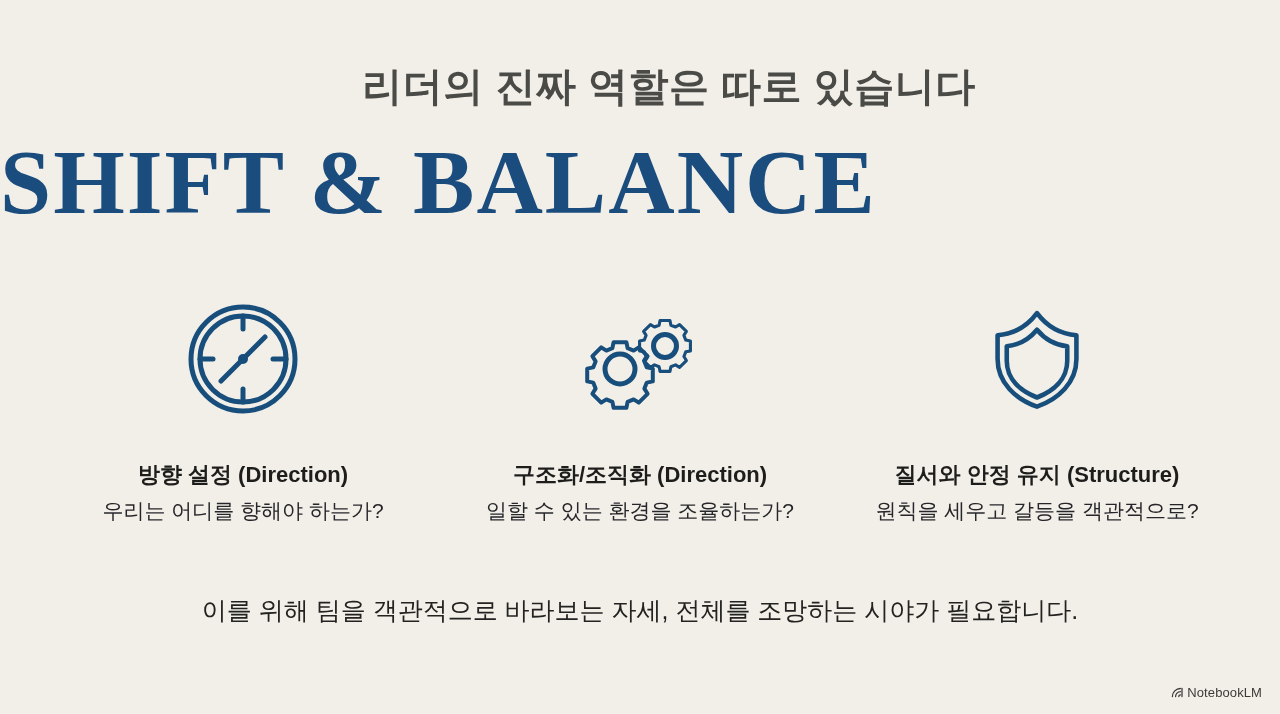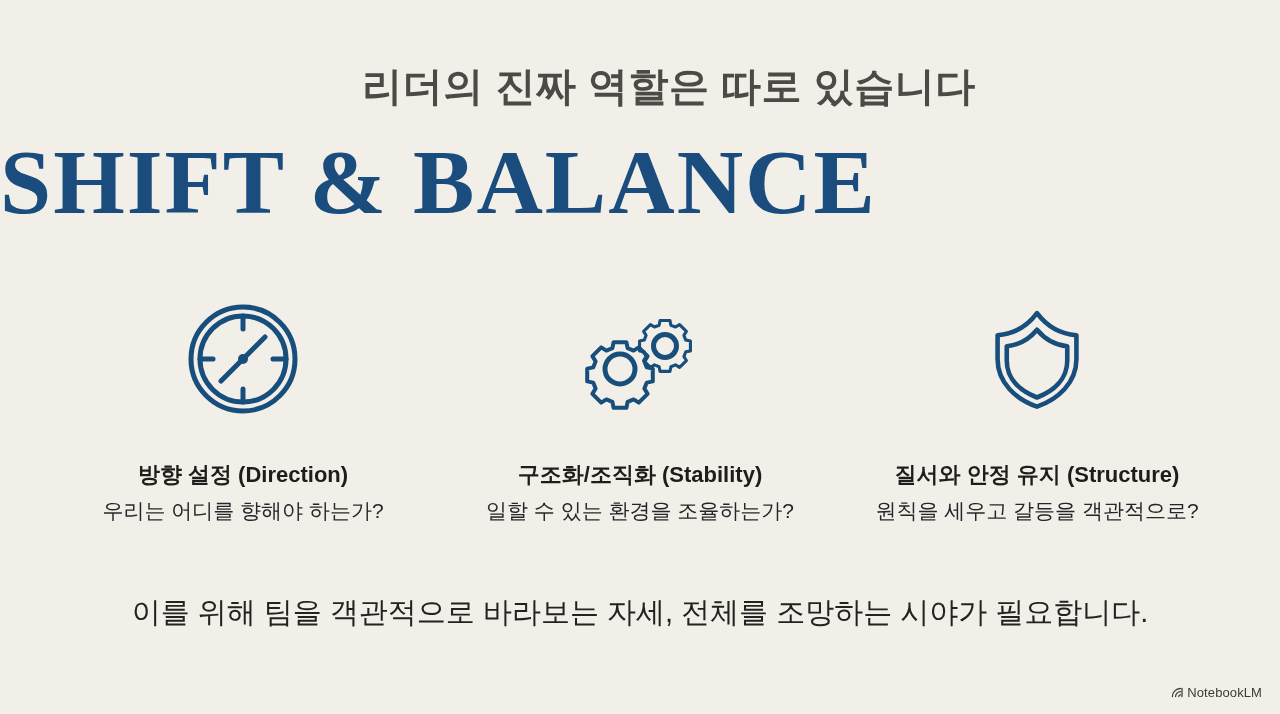--- a/index.html
+++ b/index.html
@@ -110,21 +110,21 @@
     white-space: nowrap;
   }
 
   
   .closing {
     position: absolute;
     top: 594px;
     left: 0;
     width: 1280px;
     text-align: center;
-    font-size: 29px;
+    font-size: 25px;
     font-weight: 400;
     color: #222220;
     line-height: 1.3;
     white-space: nowrap;
   }
 
   
   .watermark {
     position: absolute;
     right: 18px;
@@ -195,21 +195,21 @@
             <path d="M -8 -33 L 8 -33 L 9.5 -25.5 L 17 -22.5 L 23.5 -26.5 L 34.5 -15.5
                      L 30.5 -9 L 33.5 -1.5 L 41 0 L 41 16 L 33.5 17.5 L 30.5 25
                      L 34.5 31.5 L 23.5 42.5 L 17 38.5 L 9.5 41.5 L 8 49 L -8 49
                      L -9.5 41.5 L -17 38.5 L -23.5 42.5 L -34.5 31.5 L -30.5 25
                      L -33.5 17.5 L -41 16 L -41 0 L -33.5 -1.5 L -30.5 -9
                      L -34.5 -15.5 L -23.5 -26.5 L -17 -22.5 L -9.5 -25.5 Z" transform="scale(0.80) translate(0,-8)"></path>
             <circle cx="0" cy="-6" r="15"></circle>
           </g>
         </svg>
       </div>
-      <div class="pillar-title">구조화/조직화 (Stability)</div>
+      <div class="pillar-title">구조화/조직화 (Direction)</div>
       <div class="pillar-sub">일할 수 있는 환경을 조율하는가?</div>
     </div>
 
     <div class="pillar">
       <div class="pillar-icon">
         <svg viewBox="0 0 120 120" width="110" height="118" aria-hidden="true">
           <path d="M 60 10
                    C 72 26 88 33 103 34
                    L 103 60
                    C 103 86 83 104 60 112

